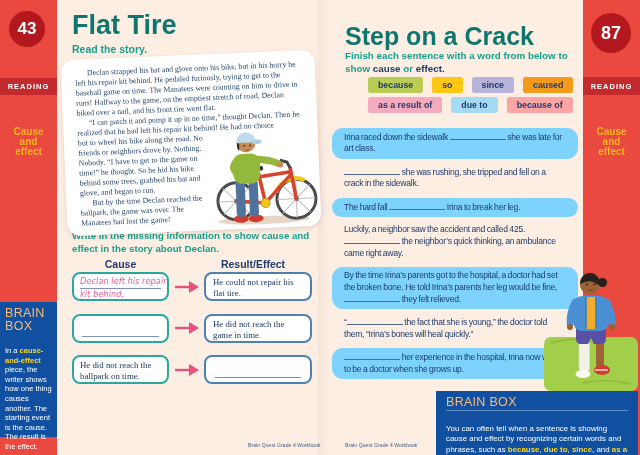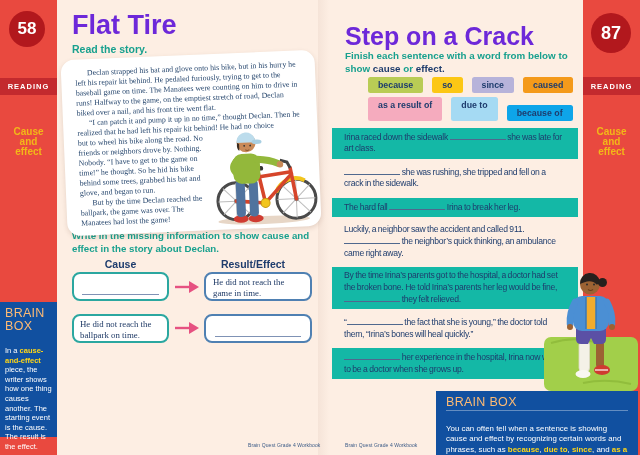--- a/index.html
+++ b/index.html
@@ -21,21 +21,21 @@
   .bb-title{color:#fdba74;font-weight:normal;font-family:"Liberation Sans",sans-serif;}
   .bb-body{color:#fff;margin:13px 0 0 0;}
   .bb-body .hl{color:#ffd616;font-weight:bold;}
   .brainbox-left{position:absolute;left:0;top:302px;width:57px;height:135px;padding:5px 5px;}
   .brainbox-left .bb-title{font-size:12.5px;line-height:13px;letter-spacing:.3px;}
   .brainbox-left .bb-body{font-size:7.5px;line-height:9.6px;}
   .brainbox-right{position:absolute;left:436px;top:391px;width:202px;min-height:46px;padding:4px 10px 6px;z-index:6;}
   .brainbox-right .bb-title{font-size:12.5px;line-height:14px;letter-spacing:.3px;border-bottom:1px solid rgba(255,255,255,.35);padding-bottom:1px;}
   .brainbox-right .bb-body{font-size:7.9px;line-height:10.3px;}
   
-  .h1{position:absolute;font-weight:bold;color:#6d28d9;}
+  .h1{position:absolute;font-weight:bold;color:#0f766e;}
   .h1.fl{left:72px;top:10px;font-size:27px;}
   .h1.st{left:345px;top:22px;font-size:25px;}
   .subtitle{position:absolute;color:#18a08e;font-weight:bold;}
   .subtitle.read{left:72px;top:43px;font-size:10.5px;}
   .subtitle.finish{left:345px;top:39px;font-size:9.8px;width:245px;line-height:13px;}
   .subtitle.finish b{color:#1e3c6d;}
   
   .story-card{position:absolute;left:64px;top:55px;width:254px;height:176px;background:#fff;border-radius:13px;
         transform:rotate(-2.4deg);box-shadow:0 2px 5px rgba(90,50,30,.15);padding:9px 14px;box-sizing:border-box;
         font-family:"Liberation Serif",serif;color:#27476e;font-size:7.8px;line-height:10px;z-index:2;}
@@ -58,38 +58,38 @@
   .blank-line{height:10px;border-bottom:1.2px solid #7f92b5;width:95%;margin:0 auto;}
   .arrow-cell{width:35px;display:flex;align-items:center;justify-content:center;flex:none;}
   
   .chips{position:absolute;left:368px;display:flex;}
   .chips.r1{top:77px;} .chips.r2{top:97px;}
   .chip{display:inline-block;border-radius:2.5px;padding:2.5px 10px 3.5px;margin-right:9px;font-size:8.8px;font-weight:bold;color:#1e3c6d;}
   
   #sentences{position:absolute;left:332px;top:128px;width:246px;}
   .s-row{box-sizing:border-box;width:246px;padding:3px 12px 4px;margin-bottom:4px;font-size:8.6px;line-height:11.4px;
         color:#1e3c6d;letter-spacing:-.25px;word-spacing:-.5px;}
-  .s-row.pink{background:#14b8a6;}
+  .s-row.pink{background:#7dd3fc;border-radius:11px;}
   .blank{display:inline-block;width:56px;border-bottom:1.1px solid #50688e;height:8px;}
   
   .girl{position:absolute;left:543px;top:271px;width:97px;height:122px;z-index:5;}
   .footer{position:absolute;top:442px;font-size:5px;color:#3a5a86;letter-spacing:.1px;}
   .footer.fl{left:248px;} .footer.fr{left:345px;}
   .spine{position:absolute;left:318px;top:0;width:16px;height:455px;
         background:linear-gradient(to right,rgba(120,60,40,.06),rgba(120,60,40,0) 70%);pointer-events:none;}
 </style>
 </head>
 <body>
 
 <div id="root">
   <div class="spine"></div>
 
   <aside class="sidebar left">
     <div class="page-circle">
-        <span>58</span>
+        <span>43</span>
       </div>
     <div class="reading-band">READING</div>
     <div class="topic">Cause and effect</div>
     <div class="brainbox brainbox-left">
       <div class="bb-title">BRAIN BOX</div>
       <p class="bb-body"><span>In a </span><span class="hl">cause-and-effect</span><span> piece, the writer shows how one thing causes another. The starting event is the cause. The result is the effect.</span></p>
     </div>
   </aside>
 
   <div class="h1 fl">Flat Tire</div>
@@ -148,20 +148,35 @@
       </svg>
     </div>
   </div>
 
   <div class="prompt">Write in the missing information to show cause and effect in the story about Declan.</div>
   <div class="col-head cause">Cause</div>
   <div class="col-head effect">Result/Effect</div>
   <div id="ce-table">
       <div class="ce-row">
         <div class="ce-box cause">
+          <div class="hw-line">Declan left his repair</div>
+          <div class="hw-line">kit behind.</div>
+        </div>
+        <div class="arrow-cell">
+          <svg width="26" height="16" viewBox="0 0 26 16">
+            <line x1="1" y1="8" x2="16" y2="8" stroke="#e65181" stroke-width="2.4"></line>
+            <polygon points="15,2 25,8 15,14" fill="#e65181"></polygon>
+          </svg>
+        </div>
+        <div class="ce-box effect">
+          <div class="ce-text">He could not repair his flat tire.</div>
+        </div>
+      </div>
+      <div class="ce-row">
+        <div class="ce-box cause">
           <div class="blank-line" style="margin-top: 8px;"></div>
         </div>
         <div class="arrow-cell">
           <svg width="26" height="16" viewBox="0 0 26 16">
             <line x1="1" y1="8" x2="16" y2="8" stroke="#e65181" stroke-width="2.4"></line>
             <polygon points="15,2 25,8 15,14" fill="#e65181"></polygon>
           </svg>
         </div>
         <div class="ce-box effect">
           <div class="ce-text">He did not reach the game in time.</div>
@@ -188,27 +203,27 @@
   <p class="subtitle finish"><span>Finish each sentence with a word from below to show </span><b>cause</b><span> or </span><b>effect.</b></p>
   <div class="chips r1" id="chips-row1">
       <span class="chip" style="background: rgb(185, 204, 85);">because</span>
       <span class="chip" style="background: rgb(252, 199, 20);">so</span>
       <span class="chip" style="background: rgb(183, 179, 218);">since</span>
       <span class="chip" style="background: rgb(244, 154, 27);">caused</span>
     </div>
   <div class="chips r2" id="chips-row2">
       <span class="chip" style="background: rgb(245, 171, 190);">as a result of</span>
       <span class="chip" style="background: rgb(165, 218, 243);">due to</span>
-      <span class="chip" style="background: #0ea5e9; margin-top: 8px;">because of</span>
+      <span class="chip" style="background: #fca5a5;">because of</span>
     </div>
   <div id="sentences">
       <div class="s-row pink"><span>Irina raced down the sidewalk </span><span class="blank"></span><span> she was late for art class.</span></div>
       <div class="s-row"><span class="blank"></span><span> she was rushing, she tripped and fell on a crack in the sidewalk.</span></div>
       <div class="s-row pink"><span>The hard fall </span><span class="blank"></span><span> Irina to break her leg.</span></div>
-      <div class="s-row"><span>Luckily, a neighbor saw the accident and called 911. </span><span class="blank"></span><span> the neighbor’s quick thinking, an ambulance came right away.</span></div>
+      <div class="s-row"><span>Luckily, a neighbor saw the accident and called 425. </span><span class="blank"></span><span> the neighbor’s quick thinking, an ambulance came right away.</span></div>
       <div class="s-row pink"><span>By the time Irina’s parents got to the hospital, a doctor had set the broken bone. He told Irina’s parents her leg would be fine, </span><span class="blank"></span><span> they felt relieved.</span></div>
       <div class="s-row"><span>“</span><span class="blank"></span><span> the fact that she is young,” the doctor told them, “Irina’s bones will heal quickly.”</span></div>
       <div class="s-row pink"><span class="blank"></span><span> her experience in the hospital, Irina now wants to be a doctor when she grows up.</span></div>
     </div>
 
   <div class="girl">
     <svg viewBox="0 0 97 122" width="97" height="122">
       <rect x="1" y="66" width="94" height="54" rx="7" fill="#a2cf4a"></rect>
       <path d="M8,72 q22,-7 44,-1 M40,112 q24,-5 48,1" stroke="#91bd3c" stroke-width="2" fill="none"></path>
       <rect x="36" y="70" width="10.5" height="31" rx="4" fill="#f4f1e7" stroke="#ddd8c8" stroke-width="0.8"></rect>

